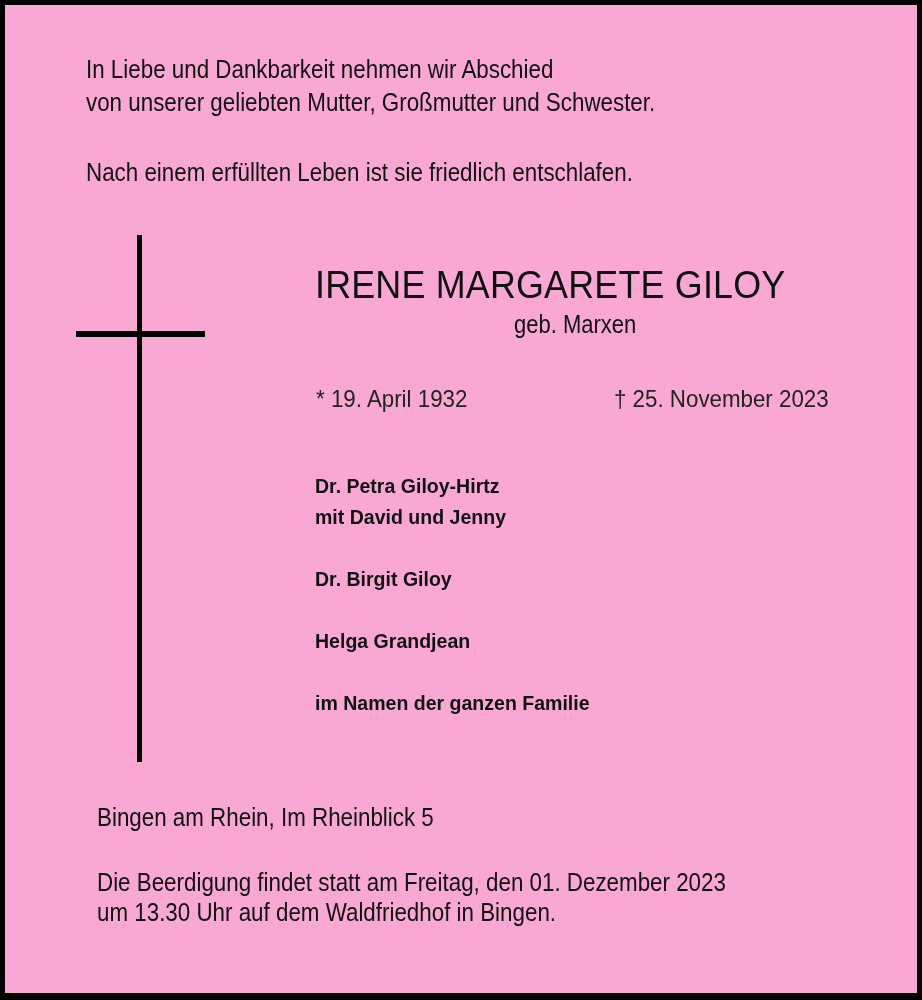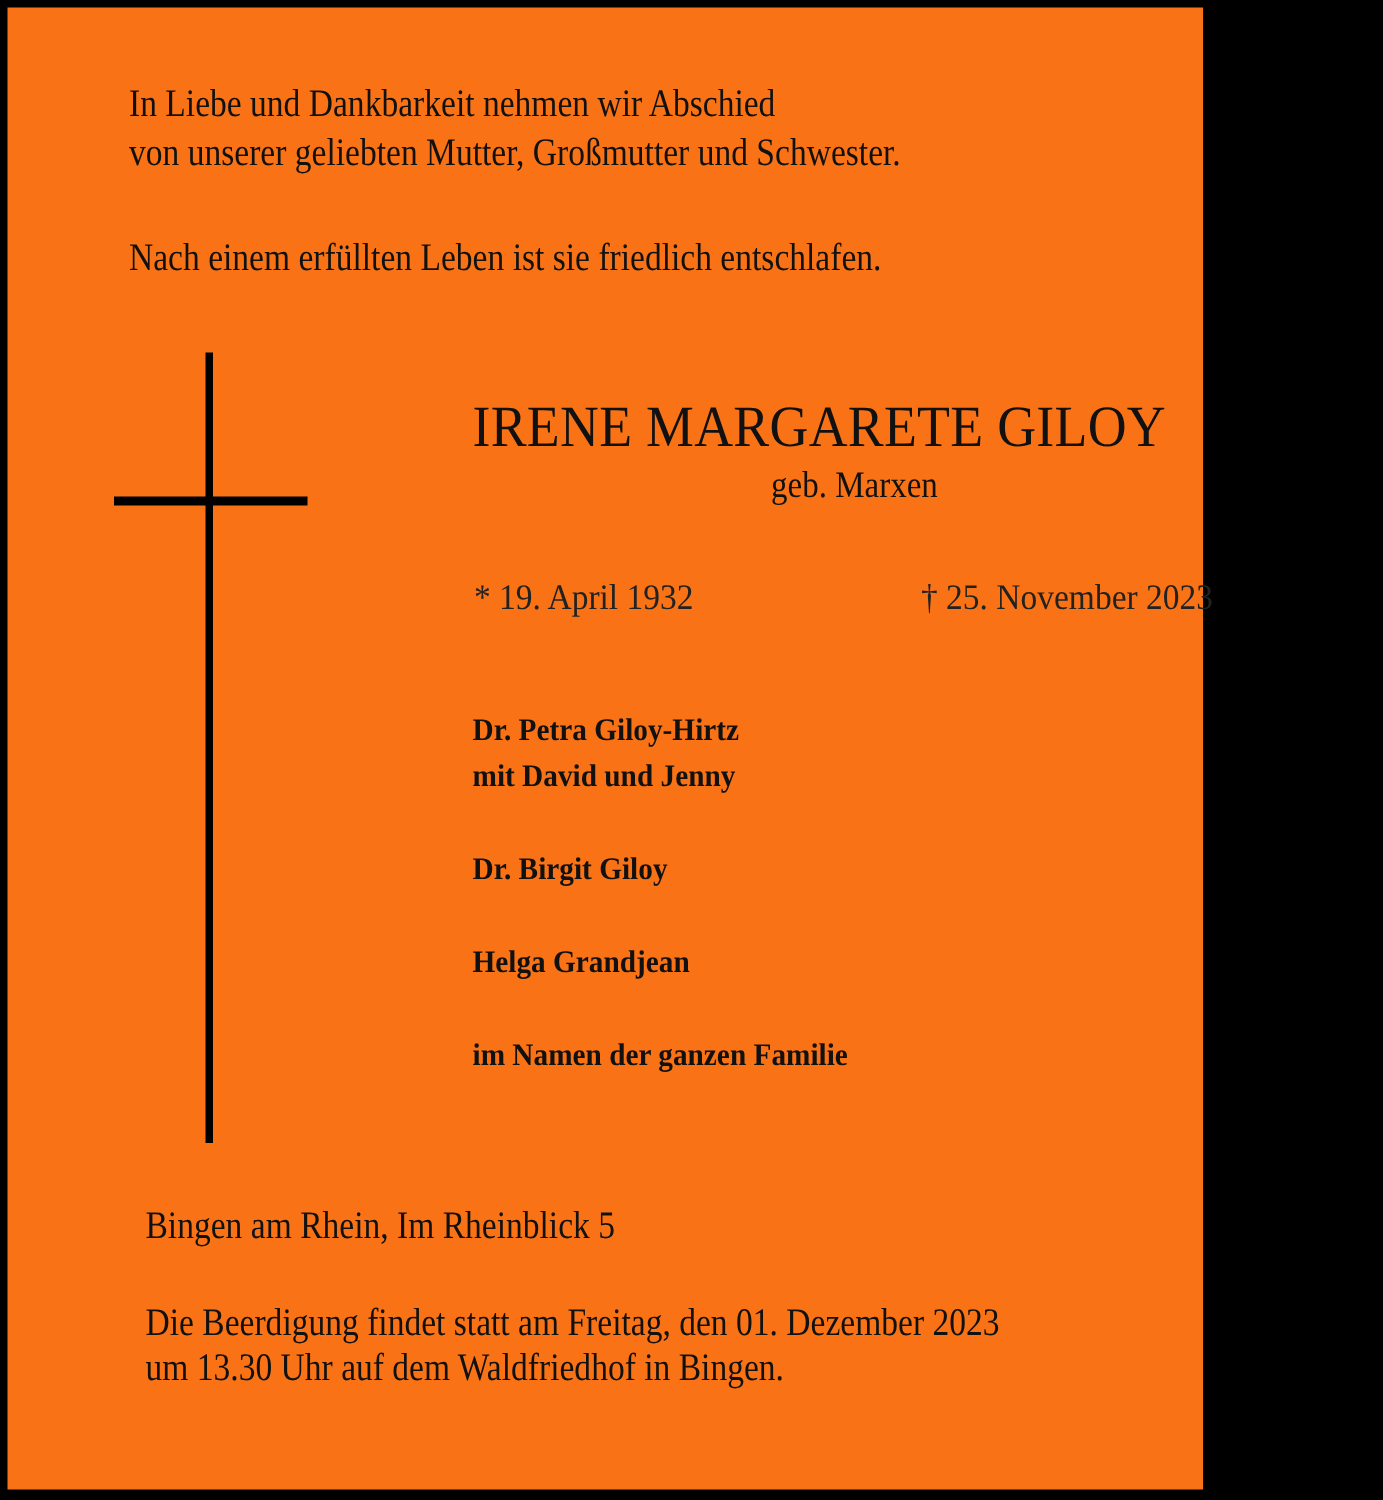--- a/index.html
+++ b/index.html
@@ -10,25 +10,25 @@
     body {
       width: 922px;
       height: 1000px;
       position: relative;
       overflow: hidden;
     }
     .page {
       position: absolute;
       left: 5px;
       top: 5px;
-      width: 797px;
+      width: 912px;
       height: 988px;
-      background: #f97316;
+      background: #f9a8d4;
       color: #111111;
-      font-family: Liberation Serif, serif;
+      font-family: Liberation Sans, sans-serif;
     }
     .cond {
       display: block;
       position: absolute;
       white-space: nowrap;
       transform-origin: 0 0;
       transform: scaleX(0.86);
       font-size: 26px;
       line-height: 30px;
     }

